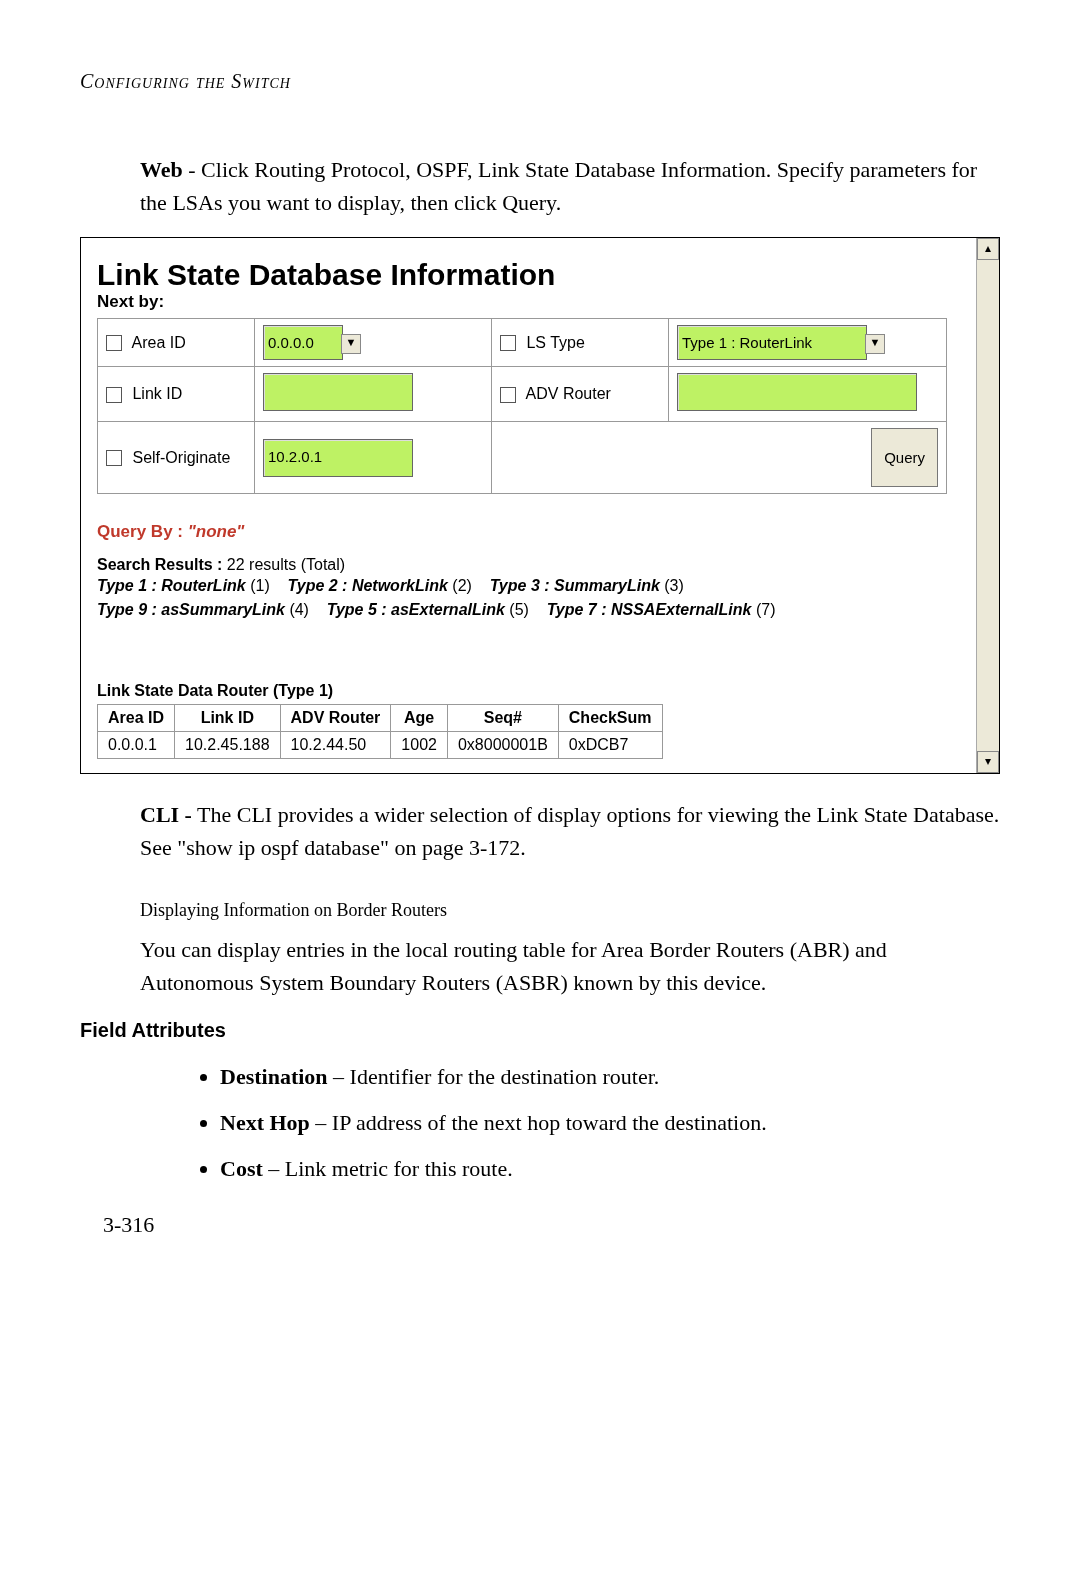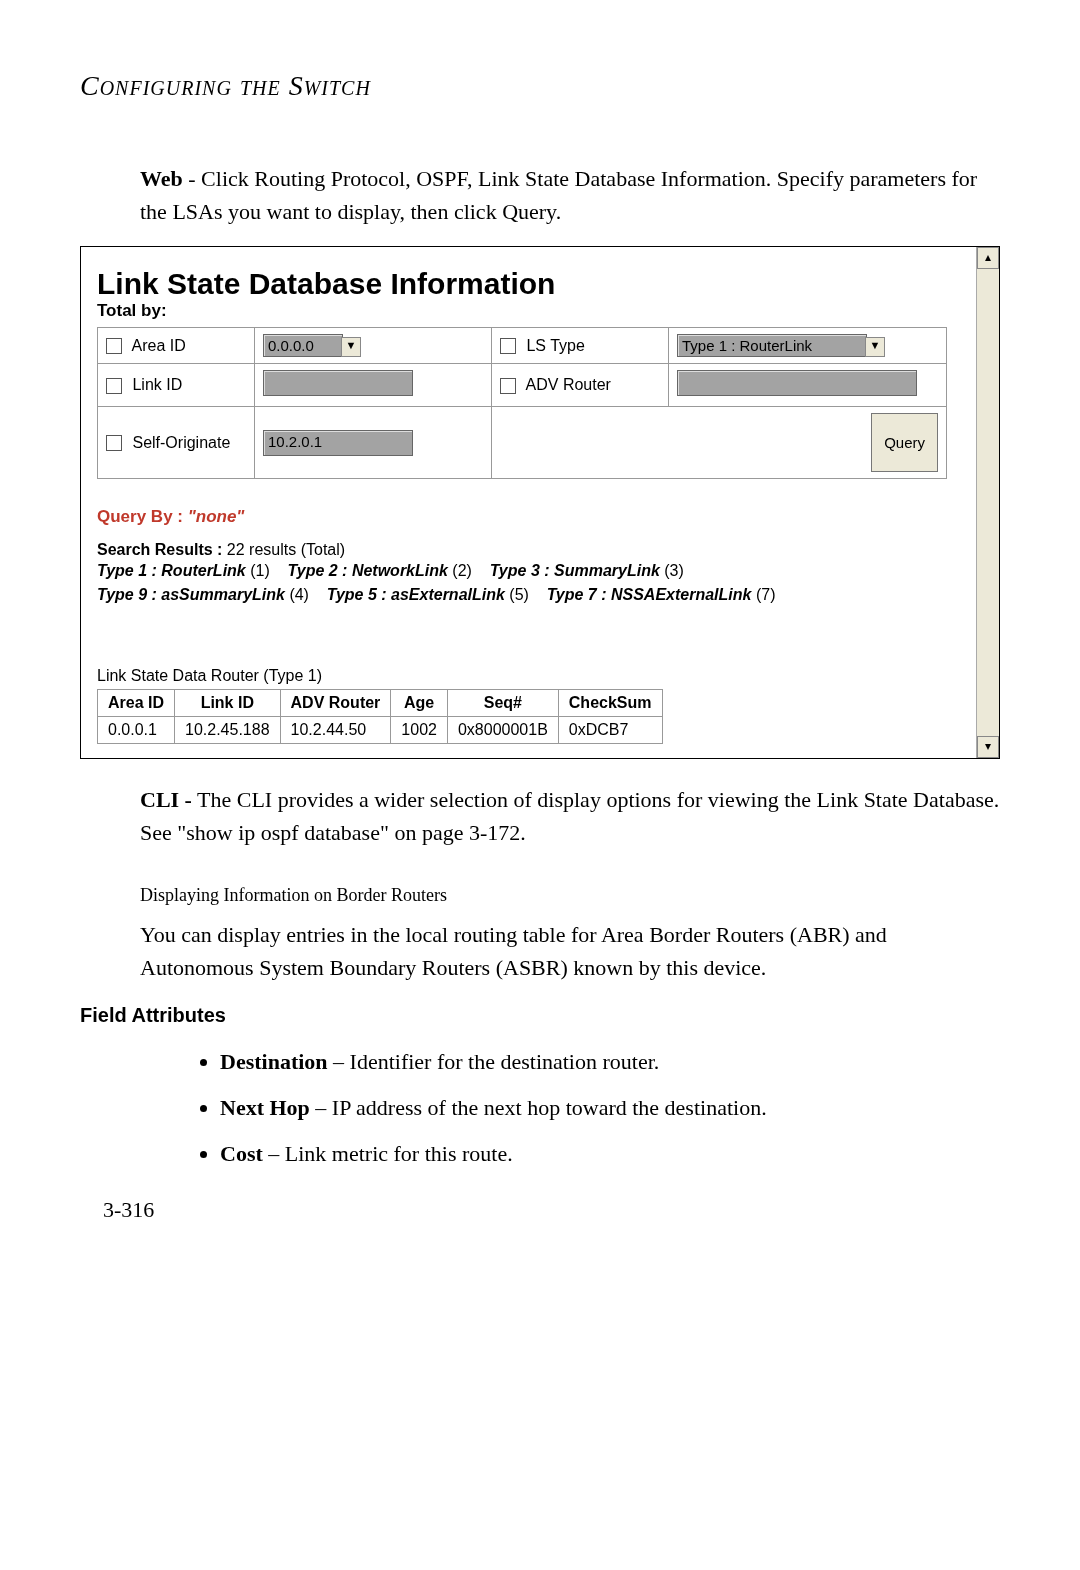--- a/index.html
+++ b/index.html
@@ -7,21 +7,21 @@
   background: #fff;
   margin: 0;
   padding: 70px 80px 40px 80px;
   width: 1080px;
   box-sizing: border-box;
   color: #000;
 }
 .section-heading {
   font-variant: small-caps;
   font-style: italic;
-  font-size: 28px;
+  font-size: 20px;
   letter-spacing: 1px;
   margin-bottom: 60px;
 }
 .body-text {
   font-size: 22px;
   line-height: 1.5;
   margin-left: 60px;
   margin-bottom: 18px;
 }
 .body-text b { font-weight: bold; }
@@ -83,22 +83,22 @@
   display: inline-block;
   width: 14px; height: 14px;
   border: 1px solid #555;
   background: #fff;
   vertical-align: middle;
   margin-right: 6px;
 }
 .faux-drop, .faux-input {
   display: inline-block;
   border: 1px solid #666;
-  background: #a3a3a3;
-  padding: 2px 4px;
+  background: #bef264;
+  padding: 8px 4px;
   font-size: 15px;
   box-shadow: inset 1px 1px 0 #ddd;
 }
 .faux-input { min-width: 140px; height: 20px; }
 .faux-drop { min-width: 70px; }
 .dd-arrow {
   display: inline-block;
   width: 18px; height: 18px;
   background: #ece9d8;
   border: 1px solid #888;
@@ -132,21 +132,21 @@
 .search-results b { font-weight: bold; }
 .type-lines {
   font-size: 16px;
   font-style: italic;
   font-weight: bold;
   font-family: Arial, Helvetica, sans-serif;
   line-height: 1.5;
 }
 .type-lines .num { font-style: normal; font-weight: normal; }
 .data-title {
-  font-weight: normal;
+  font-weight: bold;
   font-size: 16px;
   margin-top: 60px;
   margin-bottom: 4px;
   font-family: Arial, Helvetica, sans-serif;
 }
 .data-table {
   border: 1px solid #888;
   border-collapse: collapse;
   font-size: 16px;
   font-family: Arial, Helvetica, sans-serif;
@@ -188,21 +188,21 @@
   <b>Web</b><span> - Click Routing Protocol, OSPF, Link State Database Information. Specify parameters for the LSAs you want to display, then click Query.</span>
 </div>
 
 <div class="screenshot-frame">
   <div class="scroll-stub">
     <div class="scroll-btn top">▴</div>
     <div class="scroll-btn bot">▾</div>
   </div>
   <div class="ss-inner">
     <div class="ss-title">Link State Database Information</div>
-    <div class="query-label">Total by:</div>
+    <div class="query-label">Next by:</div>
 
     <table class="query-grid">
       <tbody>
           <tr>
         <td style="width:140px">
           <span class="faux-check"></span>
           <span>Area ID</span>
         </td>
         <td style="width:220px">
           <span class="faux-drop">0.0.0.0</span><span class="dd-arrow">▼</span>

